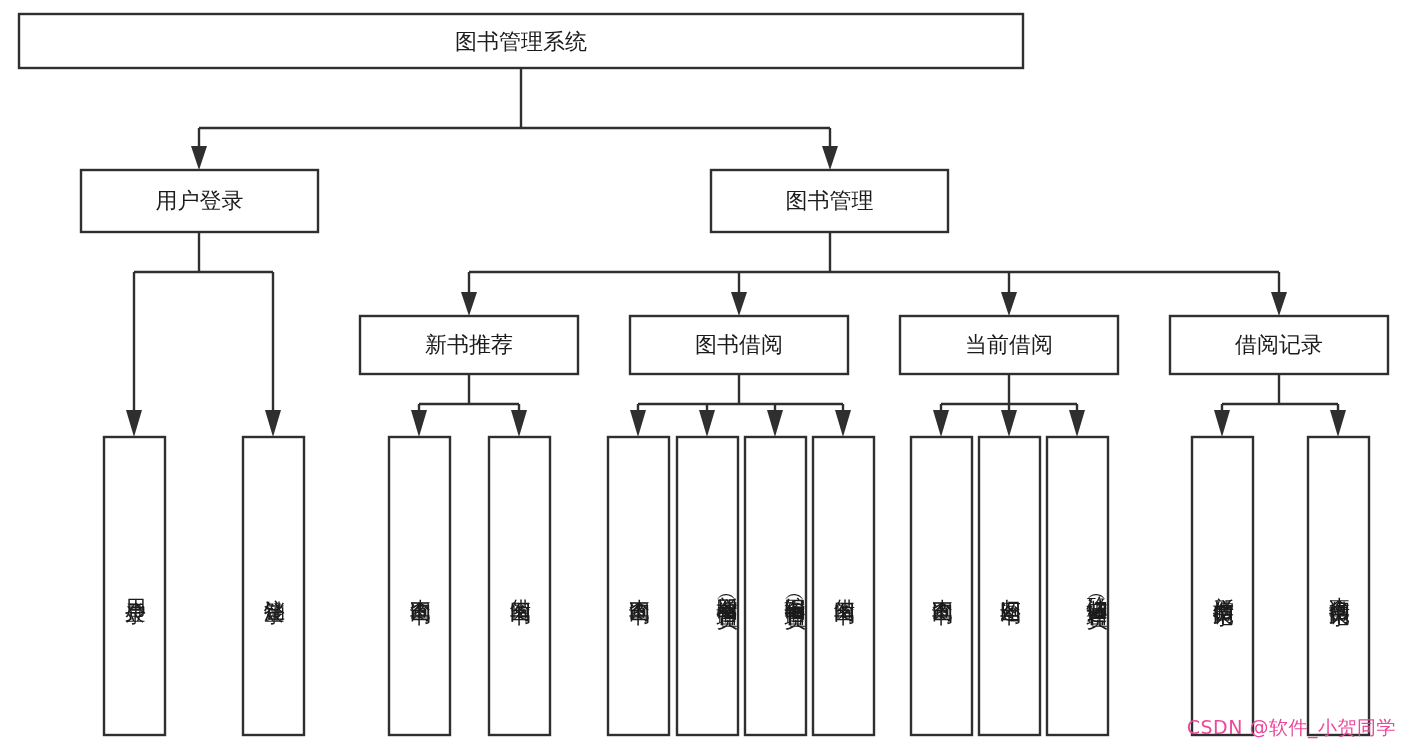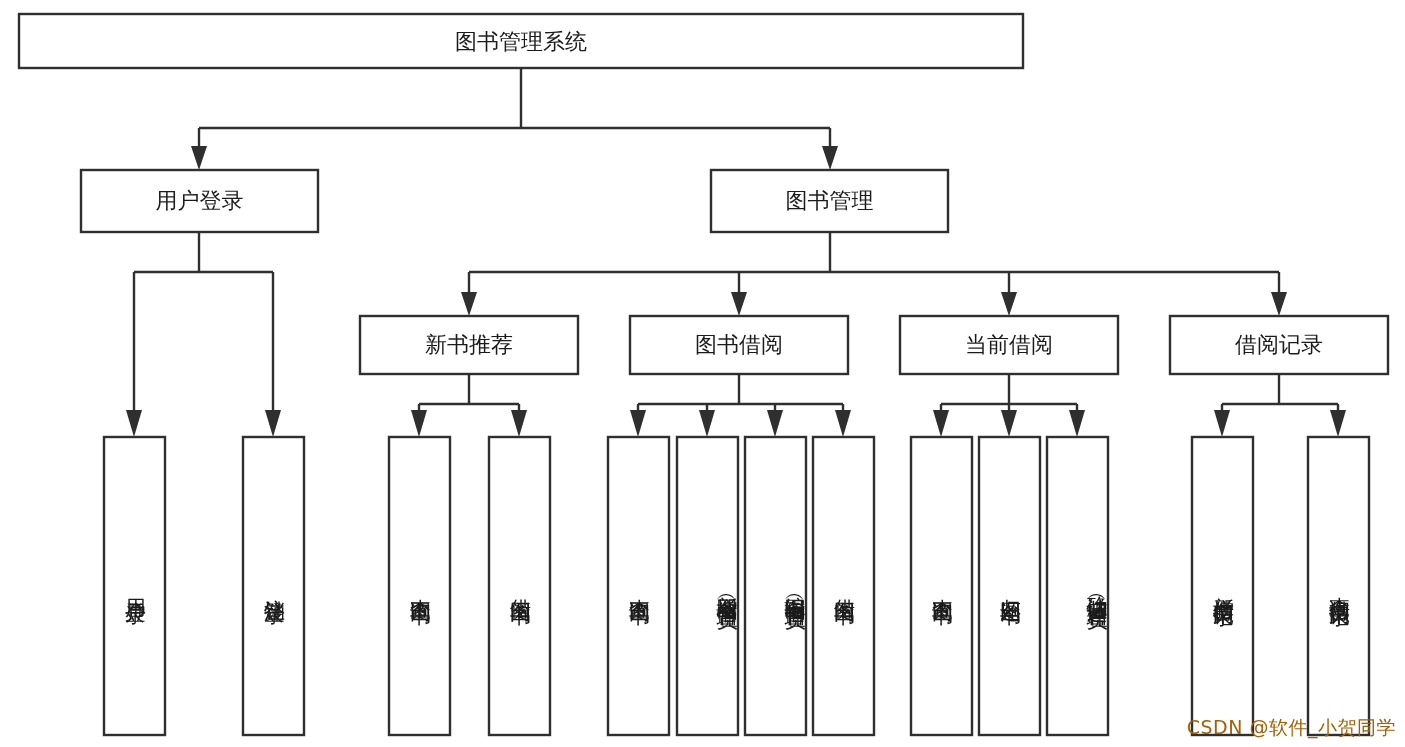--- a/index.html
+++ b/index.html
@@ -66,21 +66,21 @@
   }
   .leaf-label.centered {
     align-items: center;
   }
   #watermark {
     position: absolute;
     right: 9px;
     bottom: 6px;
     font-family: "DejaVu Sans", "Liberation Sans", sans-serif;
     font-size: 19px;
-    color: #a16207;
+    color: #ec4899;
     white-space: nowrap;
     letter-spacing: 0.5px;
   }
 </style>
 </head>
 <body>
 
 <div id="diagram-root">
 
   <svg id="flow" viewBox="0 0 1405 747">

